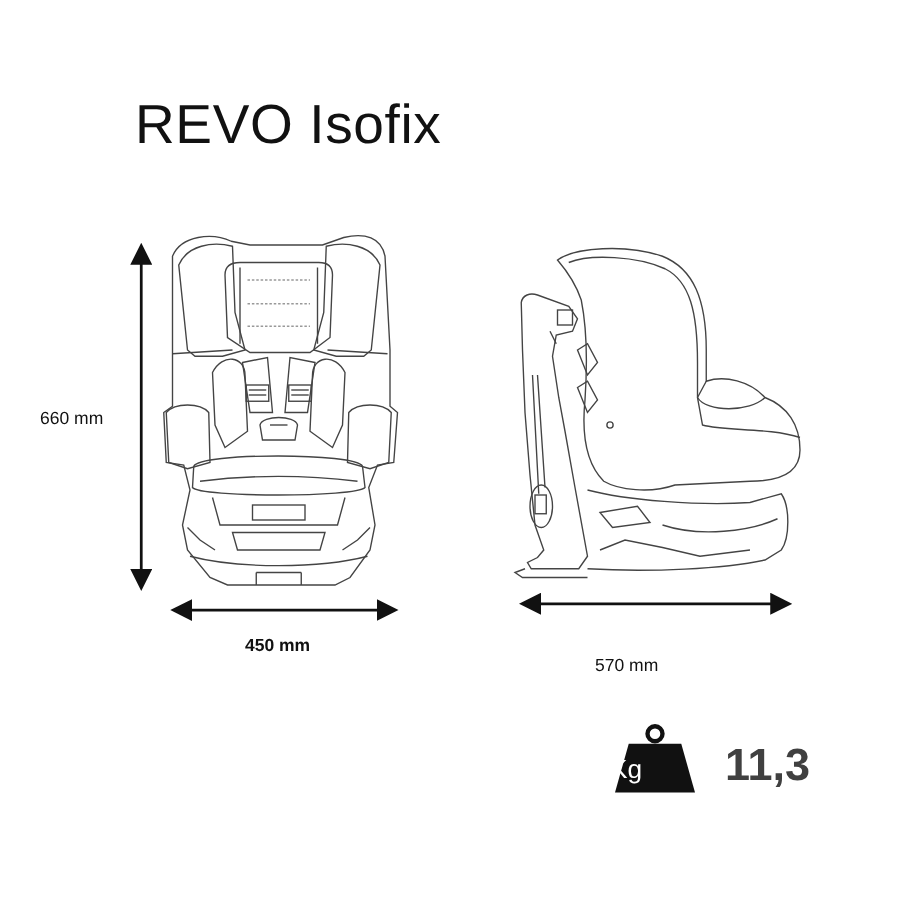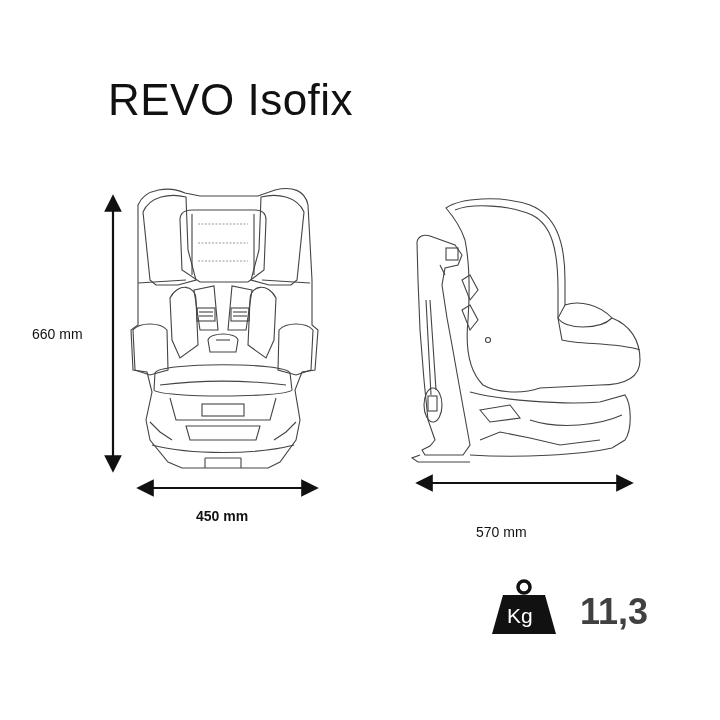--- a/index.html
+++ b/index.html
@@ -1,21 +1,21 @@
 <!DOCTYPE html>
 <html><head>
 <meta charset="utf-8">
 <style>
   html, body { margin:0; padding:0; background:#ffffff; }
   body { width:720px; height:720px; position:relative; overflow:hidden; font-family:"Liberation Sans", sans-serif; color:#111; }
   .title { position:absolute; left:108px; top:78px; font-size:44px; font-weight:normal; letter-spacing:0.5px; color:#111; line-height:1; }
   .dim-label { position:absolute; font-size:14px; color:#111; white-space:nowrap; }
   svg.art { position:absolute; left:0; top:0; }
   .weight-text { position:absolute; left:580px; top:594px; font-size:36px; font-weight:bold; color:#404040; line-height:1; }
-  .kg-label { position:absolute; font-size:21px; color:#fff; left:507px; top:604px; }
+  .kg-label { position:absolute; font-size:21px; color:#fff; left:488px; top:604px; }
 </style>
 </head>
 <body>
 
 <div class="title">REVO Isofix</div>
 
 <svg class="art" width="720" height="720" viewBox="0 0 720 720">
   <defs>
     <marker id="ah" markerWidth="8" markerHeight="8" refX="4" refY="4" orient="auto-start-reverse">
       <path d="M0,0 L8,4 L0,8 Z" fill="#111"></path>

